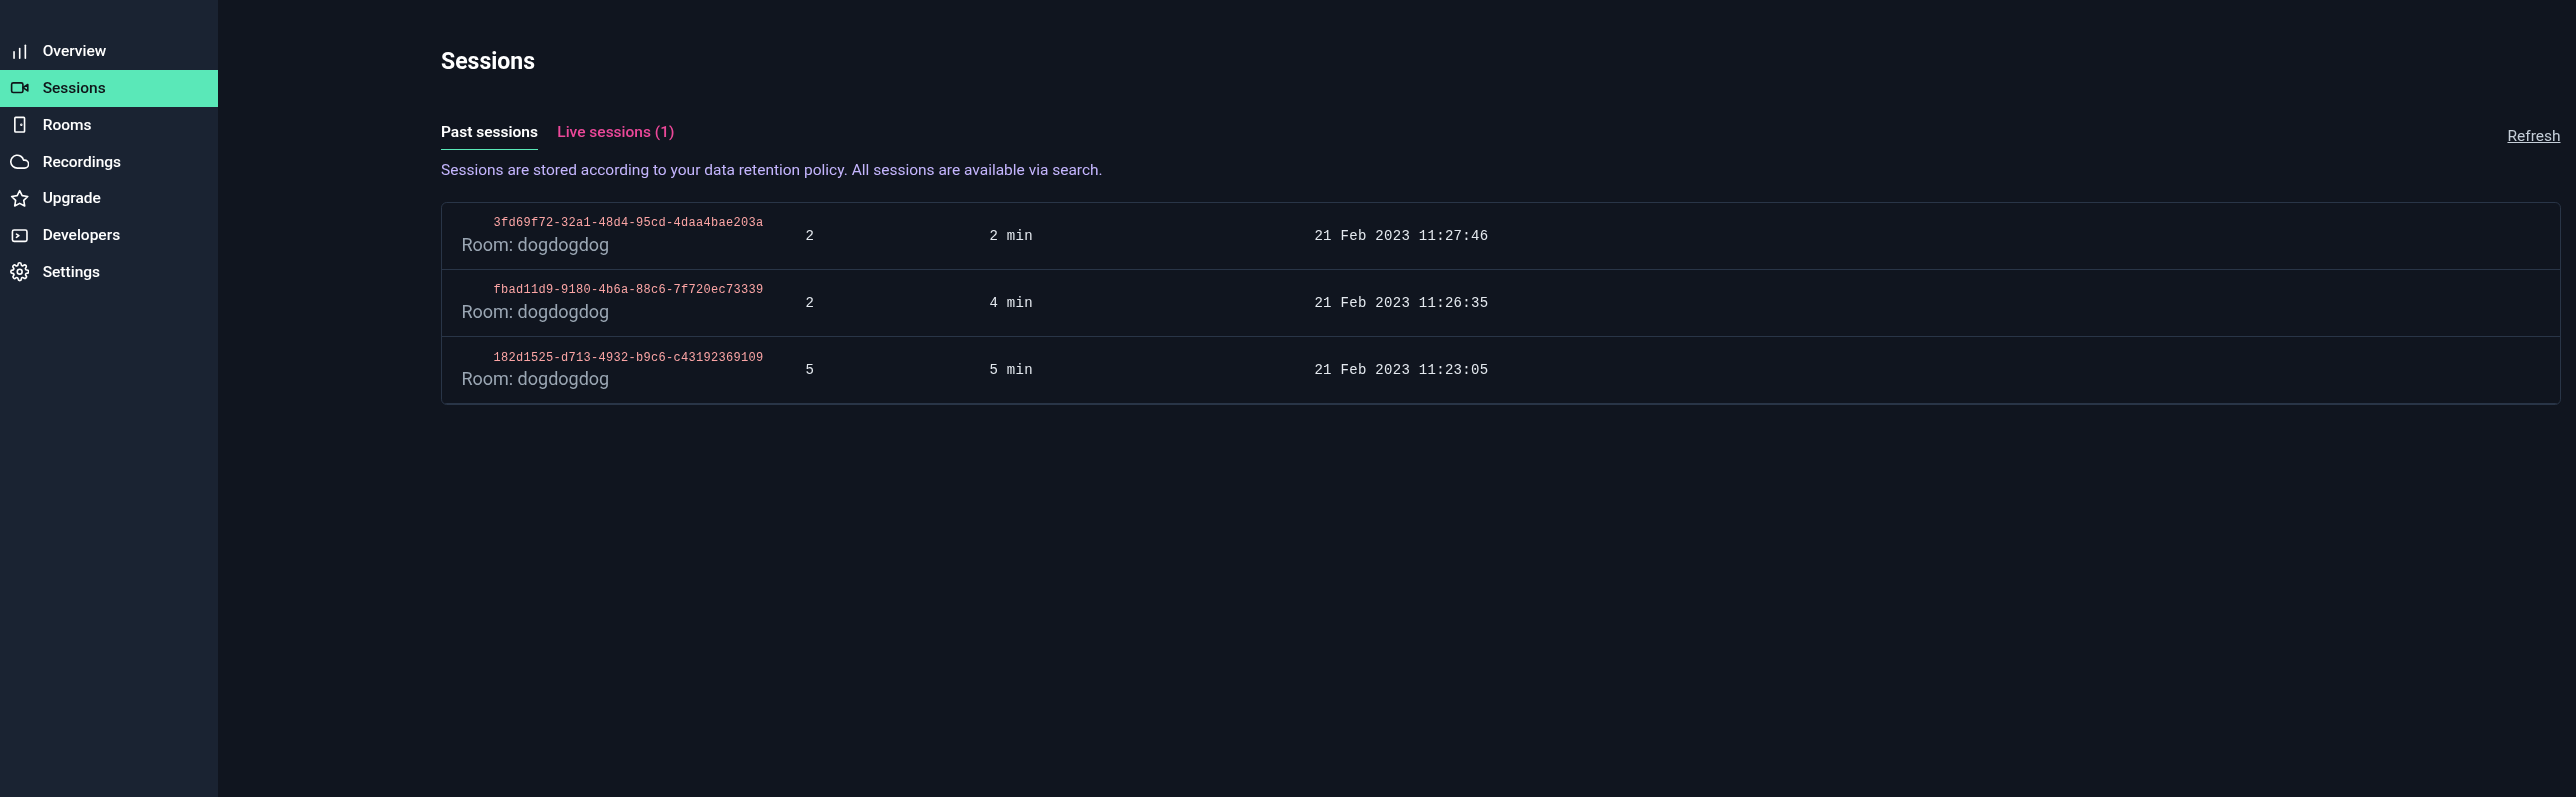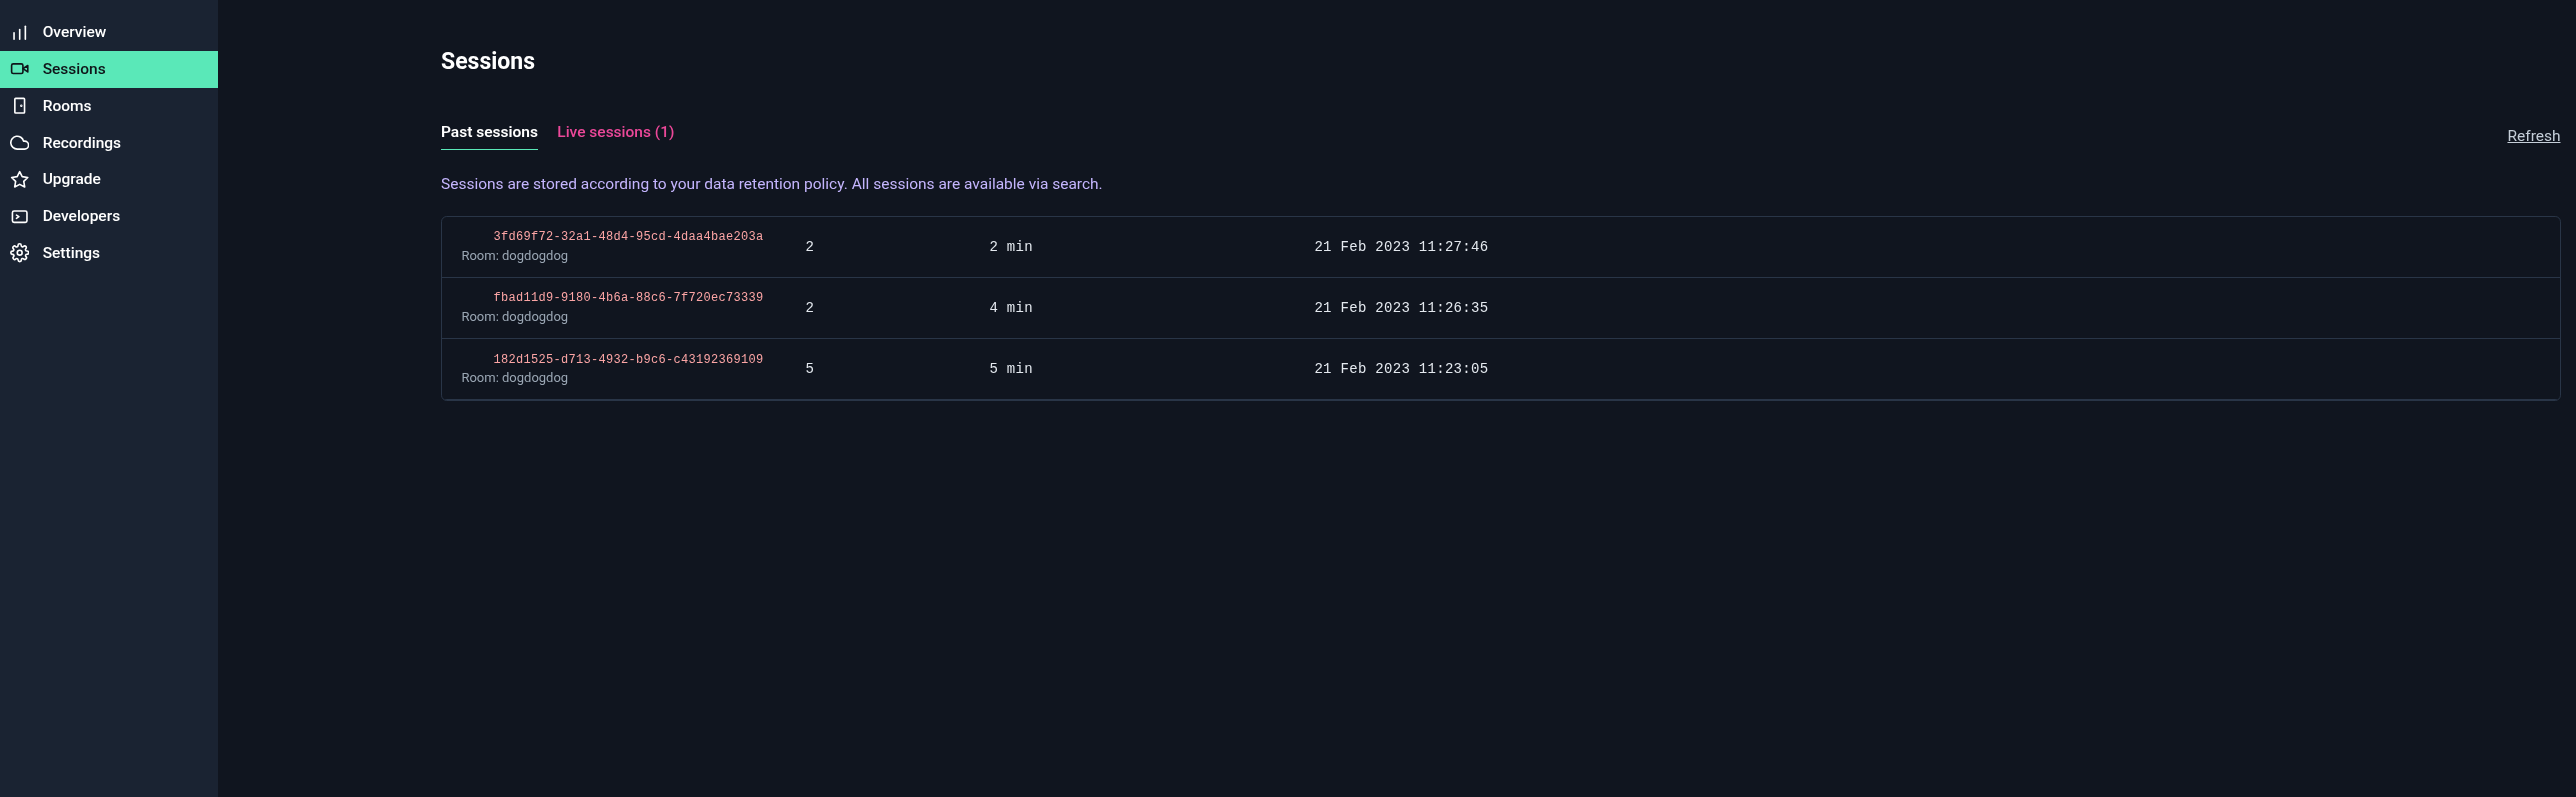--- a/index.html
+++ b/index.html
@@ -12,21 +12,21 @@
       background: #10151f;
       color: #ffffff;
       display: flex;
       min-height: 100vh;
     }
     .sidebar {
       width: 218px;
       background: #1a2332;
       display: flex;
       flex-direction: column;
-      padding-top: 14px;
+      padding-top: 33px;
       flex-shrink: 0;
     }
     .sidebar-item {
       display: flex;
       align-items: center;
       gap: 13.6px;
       padding: 8.7px 9.7px;
       cursor: pointer;
       color: #ffffff;
       font-size: 15.5px;
@@ -54,21 +54,21 @@
     }
     .page-title {
       font-size: 23px;
       font-weight: 700;
       margin-bottom: 48px;
     }
     .tabs-row {
       display: flex;
       align-items: center;
       justify-content: space-between;
-      margin-bottom: 25px;
+      margin-bottom: 11px;
     }
     .tabs {
       display: flex;
       gap: 19.4px;
     }
     .tab {
       font-size: 15.5px;
       color: #ec4899;
       padding-bottom: 7.8px;
       cursor: pointer;
@@ -123,21 +123,21 @@
       text-align: left;
     }
     .session-id {
       font-family: "SFMono-Regular", Consolas, "Liberation Mono", Menlo, monospace;
       font-size: 12px;
       color: #fca5a5;
       letter-spacing: 0.3px;
       margin-left: 32px;
     }
     .room-label {
-      font-size: 13px;
+      font-size: 18px;
       color: #9aa6b3;
       margin-top: 3.9px;
     }
     .mono {
       font-family: "SFMono-Regular", Consolas, "Liberation Mono", Menlo, monospace;
       font-size: 14px;
       color: #e4e9ef;
       letter-spacing: 0.3px;
     }
   </style>

